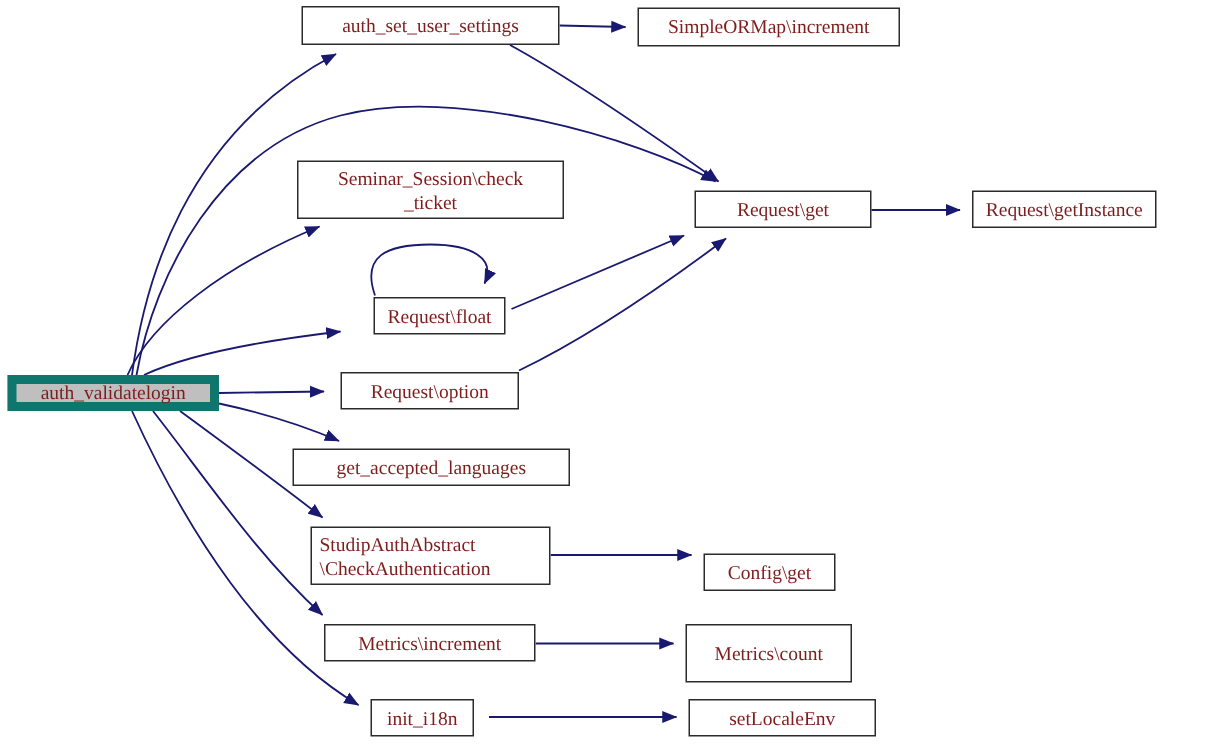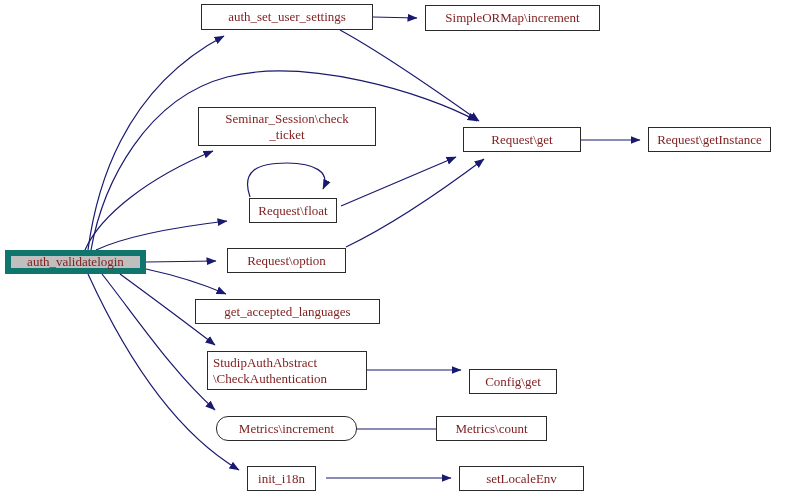--- a/index.html
+++ b/index.html
@@ -99,21 +99,21 @@
 
   <div class="node" style="left:227px; top:248px; width:119px; height:25px;">Request\option</div>
 
   <div class="node" style="left:195px; top:299px; width:185px; height:25px;">get_accepted_languages</div>
 
   <div class="node align-left" style="left:207px; top:351px; width:160px; height:39px;">StudipAuthAbstract
 \CheckAuthentication</div>
 
   <div class="node" style="left:469px; top:369px; width:88px; height:25px;">Config\get</div>
 
-  <div class="node" style="left:216px; top:416px; width:141px; height:25px;border-radius:12px;">Metrics\increment</div>
+  <div class="node" style="left:216px; top:416px; width:141px; height:25px;">Metrics\increment</div>
 
-  <div class="node" style="left:436px; top:416px; width:111px; height:25px;">Metrics\count</div>
+  <div class="node" style="left:457px; top:416px; width:111px; height:39px;">Metrics\count</div>
 
   <div class="node" style="left:247px; top:466px; width:69px; height:25px;">init_i18n</div>
 
   <div class="node" style="left:459px; top:466px; width:125px; height:25px;">setLocaleEnv</div>
 
 </div>
 
 </body></html>

